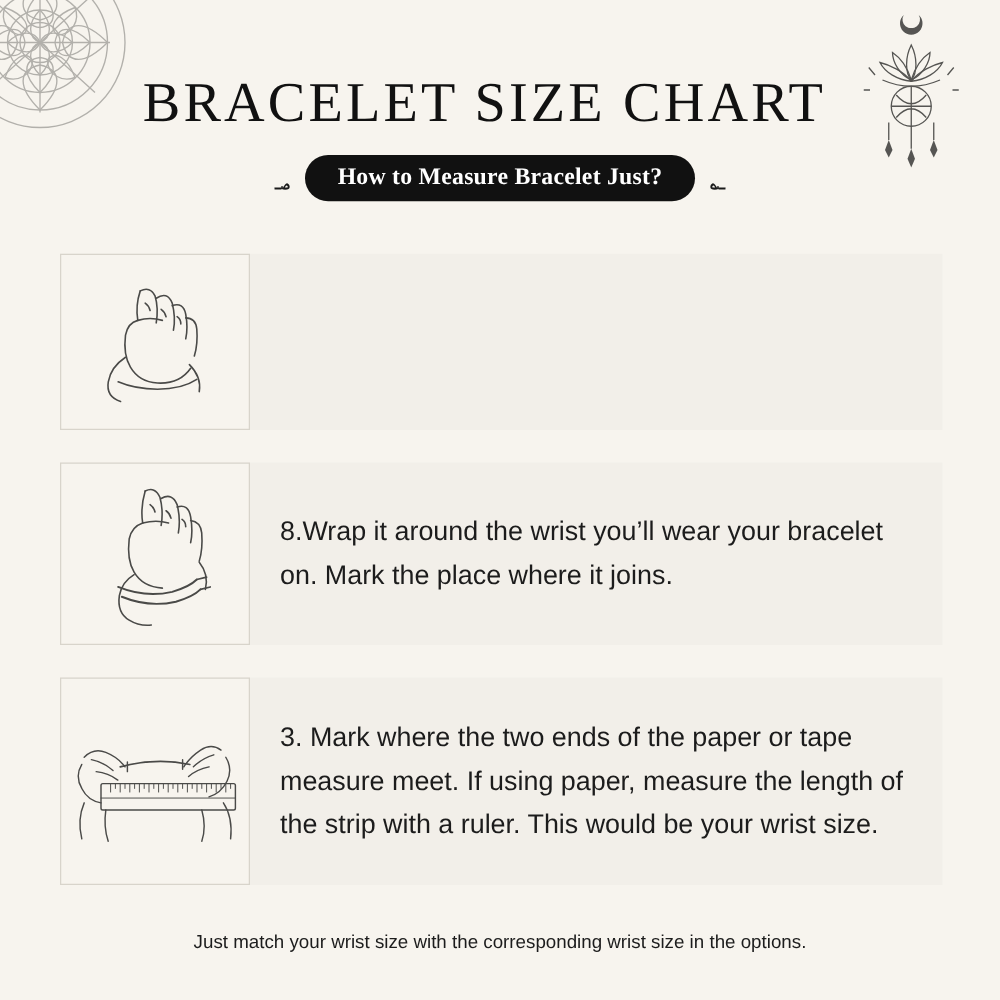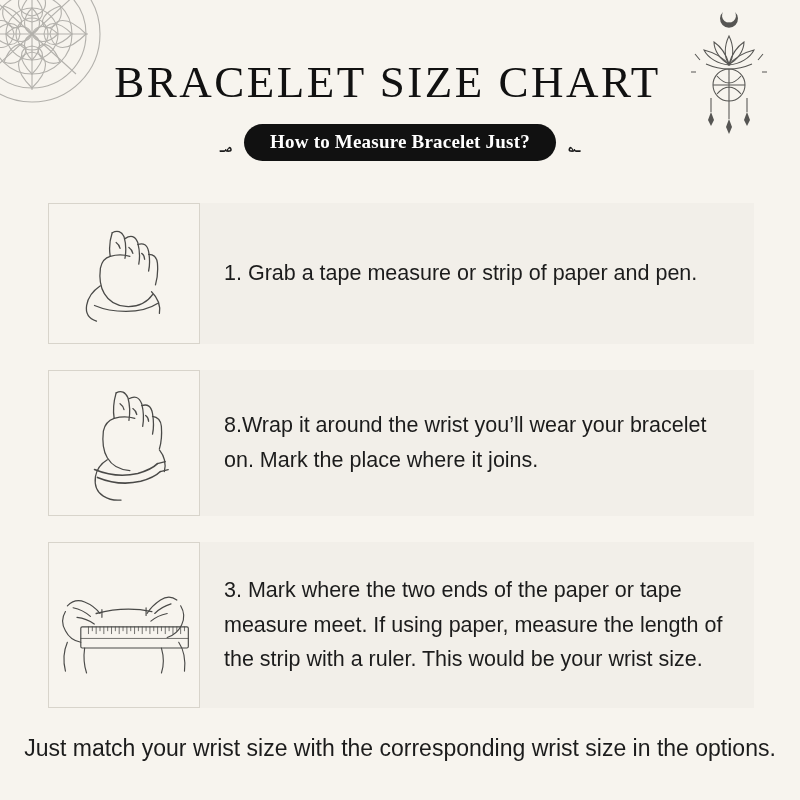--- a/index.html
+++ b/index.html
@@ -120,21 +120,21 @@
   .step-2 { height: 146px; }
   .step-3 { height: 166px; }
 
   
   .footer {
     position: absolute;
     bottom: 38px;
     left: 0;
     width: 800px;
     text-align: center;
-    font-size: 23px;
+    font-size: 15px;
     color: #1c1c1c;
   }
 </style>
 </head>
 <body>
 
 <div class="mandala-corner">
   <svg viewBox="0 0 160 160" width="160" height="160" fill="none" stroke="#7b7a76" stroke-width="1.1">
     <circle cx="80" cy="80" r="16"></circle>
     <circle cx="80" cy="80" r="26"></circle>
@@ -215,21 +215,20 @@
           <path d="M85 40 q8 0 9 9 q1 12 -2 22"></path>
           <path d="M46 42 q-8 2 -10 12 q-2 16 4 26 q7 12 22 13 q18 1 27 -12"></path>
           <path d="M46 42 q10 -3 20 0"></path>
           <path d="M52 28 q3 2 4 6 M65 33 q3 2 4 6 M78 39 q3 2 3 6"></path>
           <path d="M36 72 q-12 8 -14 20 q-2 12 10 16"></path>
           <path d="M88 78 q10 10 8 22"></path>
           <path d="M30 92 q14 6 32 6 q20 0 32 -8"></path>
         </svg>
       </span>
     </div>
-    <div class="step-text">1. Grab a tape measure or strip of paper and pen.</div>
   </div>
 
   <div class="step step-2">
     <div class="step-figure">
       <span>
         <svg viewBox="0 0 120 130" width="118" height="130" fill="none" stroke="#4a4a48" stroke-width="1.3" stroke-linecap="round">
           <path d="M52 14 q-4 14 -2 26"></path>
           <path d="M52 14 q8 -4 12 5 q3 11 1 23"></path>
           <path d="M65 20 q9 -5 13 5 q3 12 1 23"></path>
           <path d="M78 27 q9 -3 11 8 q2 12 0 21"></path>

